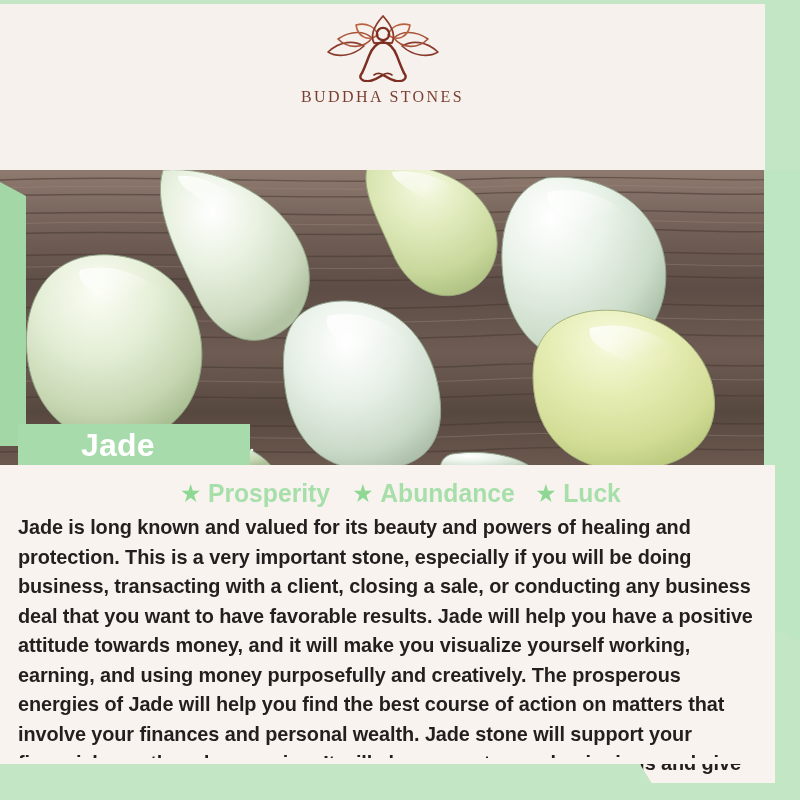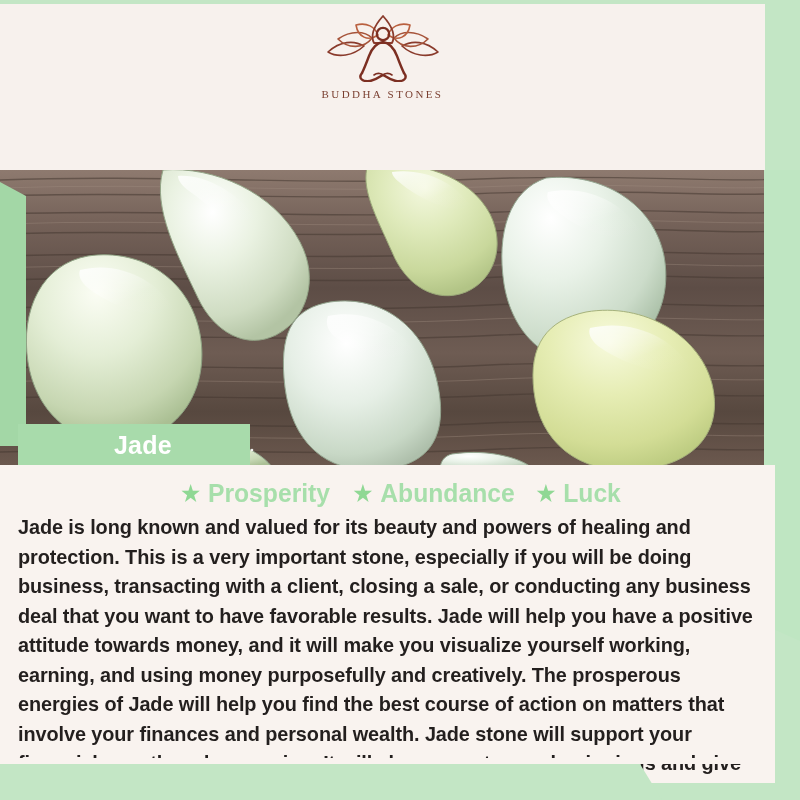--- a/index.html
+++ b/index.html
@@ -29,21 +29,21 @@
   .logo-block{
     position:absolute;
     left:0;top:12px;width:765px;
     display:flex;flex-direction:column;align-items:center;
   }
   .lotus{
     width:126px;height:70px;display:block;
   }
   .brand-name{
     margin-top:6px;
-    font-size:11px;
+    font-size:16px;
     letter-spacing:2.4px;
     font-weight:400;
     color:#7a3f30;
     font-family:"Liberation Serif","DejaVu Serif",serif;
   }
 
   
   .title-banner{
     position:absolute;
     left:168px;top:122px;
@@ -98,23 +98,23 @@
 
   
   .jade-bar{
     position:absolute;
     left:18px;top:424px;
     width:232px;height:42px;
     background:#a8dbab;
     display:flex;align-items:center;
   }
   .jade-bar .jade-text{
-    margin-left:96px;
+    margin-left:63px;
     color:#ffffff;
-    font-size:25px;
+    font-size:32px;
     font-weight:700;
     letter-spacing:.2px;
   }
 
   
   .body-panel{
     position:absolute;
     left:0;top:465px;
     width:775px;height:318px;
     background:#f9f3ef;

